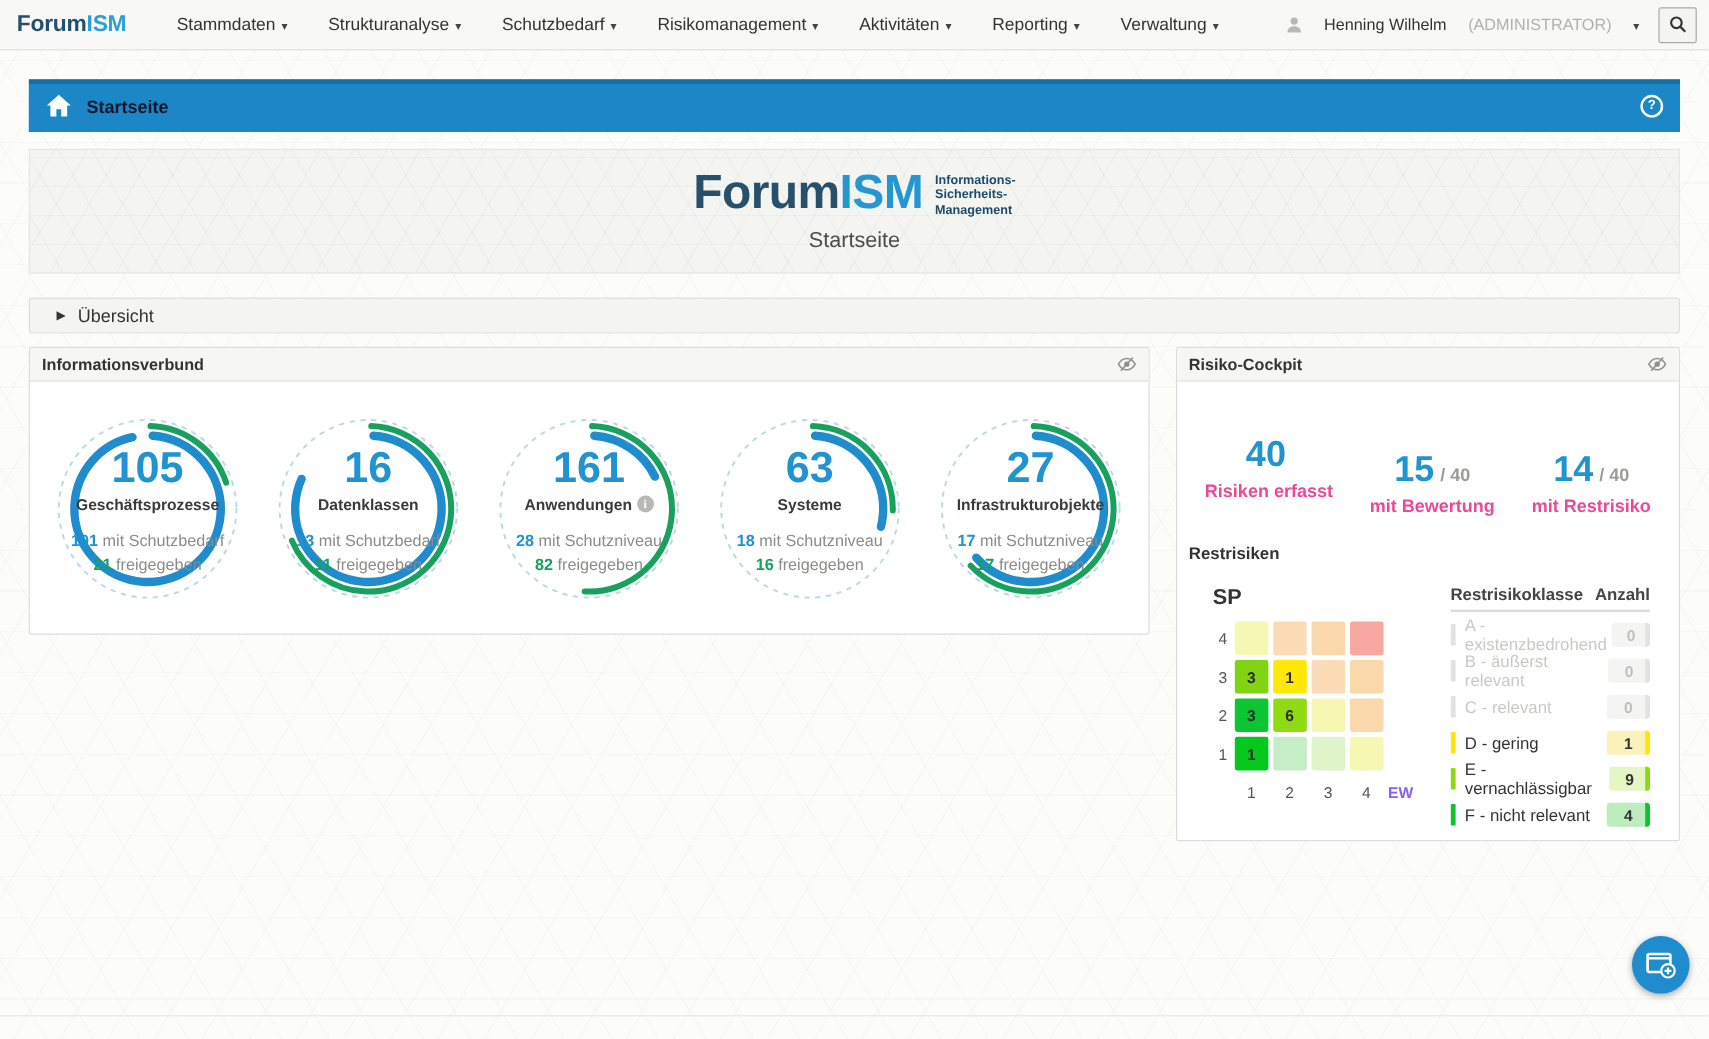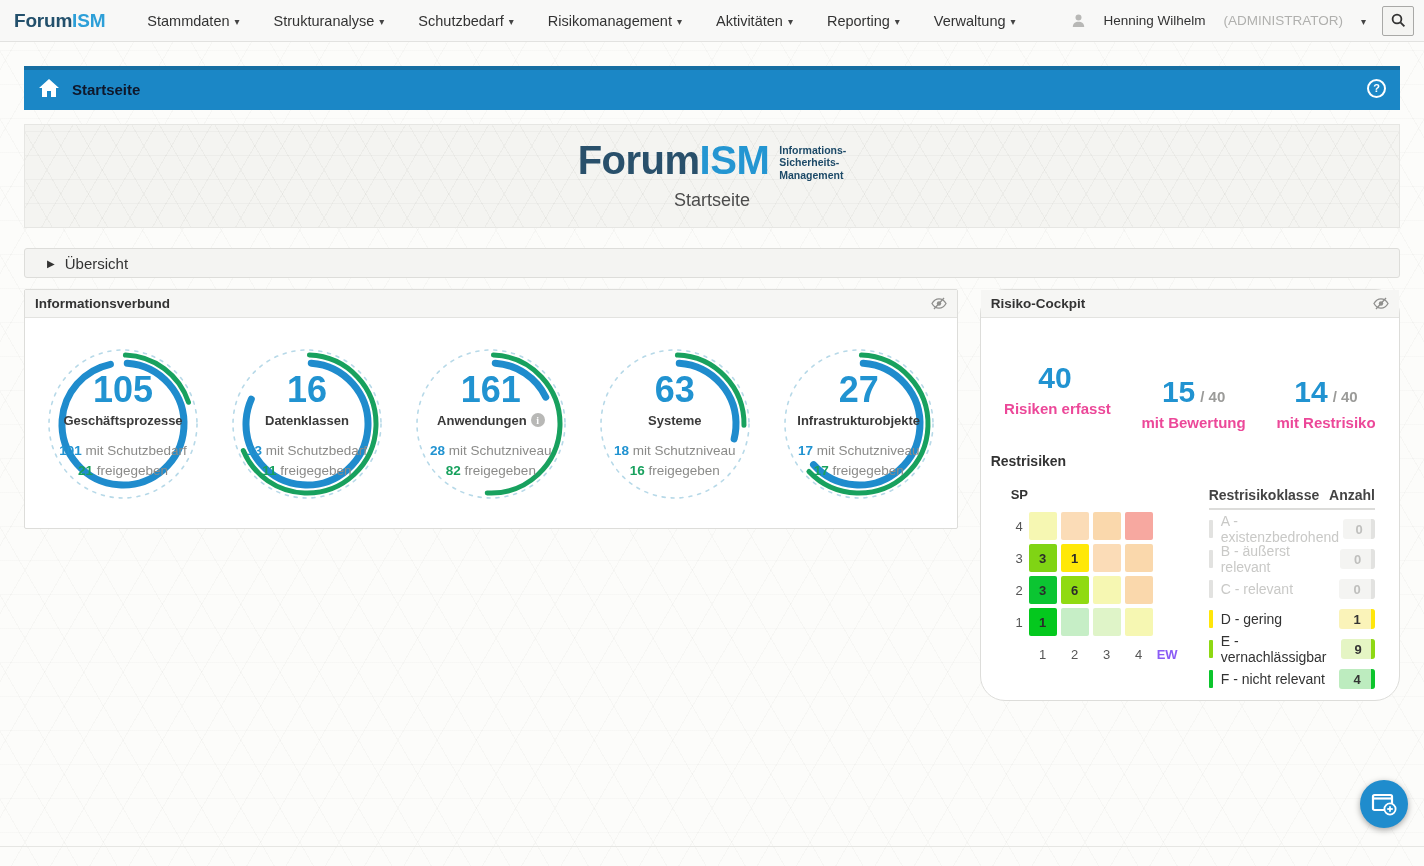--- a/index.html
+++ b/index.html
@@ -84,34 +84,34 @@
                  display:flex; align-items:center; gap:4px; }
   .info-icon { width:14px; height:14px; border-radius:50%; background:#b8b8b6; color:#fff;
                font-size:10px; font-weight:bold; display:inline-flex; align-items:center;
                justify-content:center; font-family:"Liberation Serif", serif; }
   .donut-subs { margin-top:13px; }
   .donut-sub { font-size:13.5px; color:#8b8b89; line-height:1.45; white-space:nowrap; }
   .v-blue { color:#2193d1; font-weight:bold; }
   .v-green { color:#18a15e; font-weight:bold; }
 
   
-  .card-risk { width:445px; height:412px;border-radius:25px; }
+  .card-risk { width:445px; height:412px; }
   .stats-row { display:flex; justify-content:space-around; padding:22px 8px 0; }
   .stat { text-align:center; }
   .stat-nums { display:flex; align-items:baseline; justify-content:center; gap:5px; }
   .stat-value { font-size:30px; font-weight:bold; color:#2193d1; line-height:1; }
   .stat-total { font-size:15px; font-weight:bold; color:#9b9b99;margin-top:48px; }
   .stat-label { font-size:15px; font-weight:bold; color:#ec4899; margin-top:7px; }
 
   .restrisiken { padding:22px 10px 0 10px; }
   .restrisiken-title { font-size:14px; font-weight:bold; color:#333; }
   .risk-body { display:flex; margin-top:18px; }
 
   .matrix-wrap { padding-left:18px; }
-  .matrix-sp { font-size:13px; font-weight:bold; color:#333; margin:0 0 10px 2px; }
+  .matrix-sp { font-size:18px; font-weight:bold; color:#333; margin:0 0 10px 2px; }
   .matrix-grid { display:grid; grid-template-columns:16px repeat(4,28px) 26px;
                  grid-auto-rows:28px; gap:4px; align-items:center; }
   .mrowlab { font-size:13px; color:#555; text-align:right; padding-right:2px; }
   .mcell { width:28px; height:28px; border-radius:2px; display:flex; align-items:center;
            justify-content:center; font-size:13px; font-weight:bold; color:#2b2b2b; }
   .mcollab { font-size:13px; color:#555; text-align:center; }
   .mew { font-size:13px; font-weight:bold; color:#8b5cf6; }
 
   .risk-table { flex:1; margin:0 14px 0 26px; }
   .risk-thead { display:flex; justify-content:space-between; border-bottom:2px solid #dcdcda;

